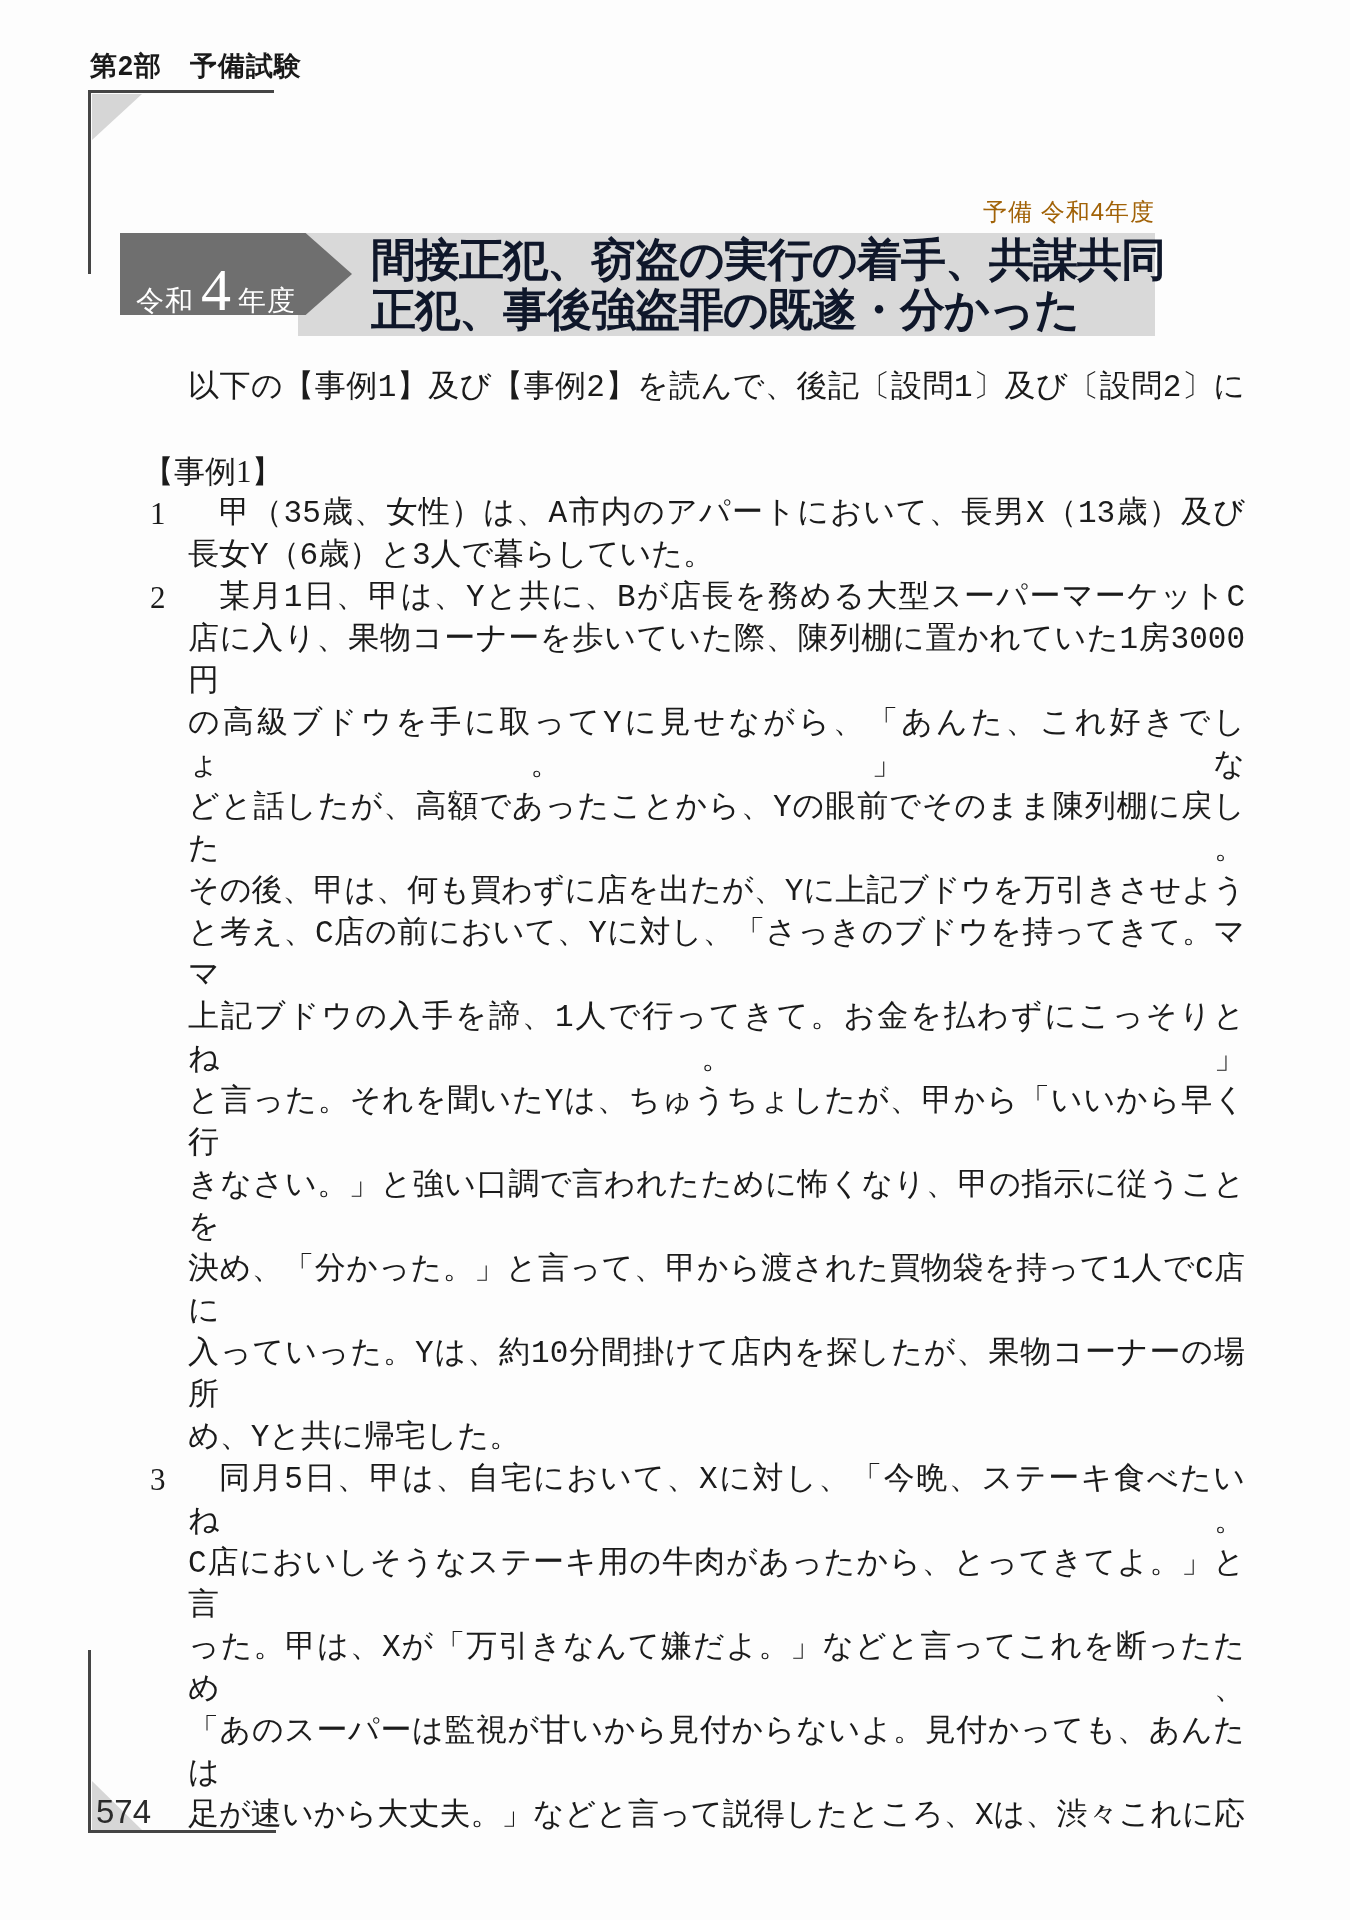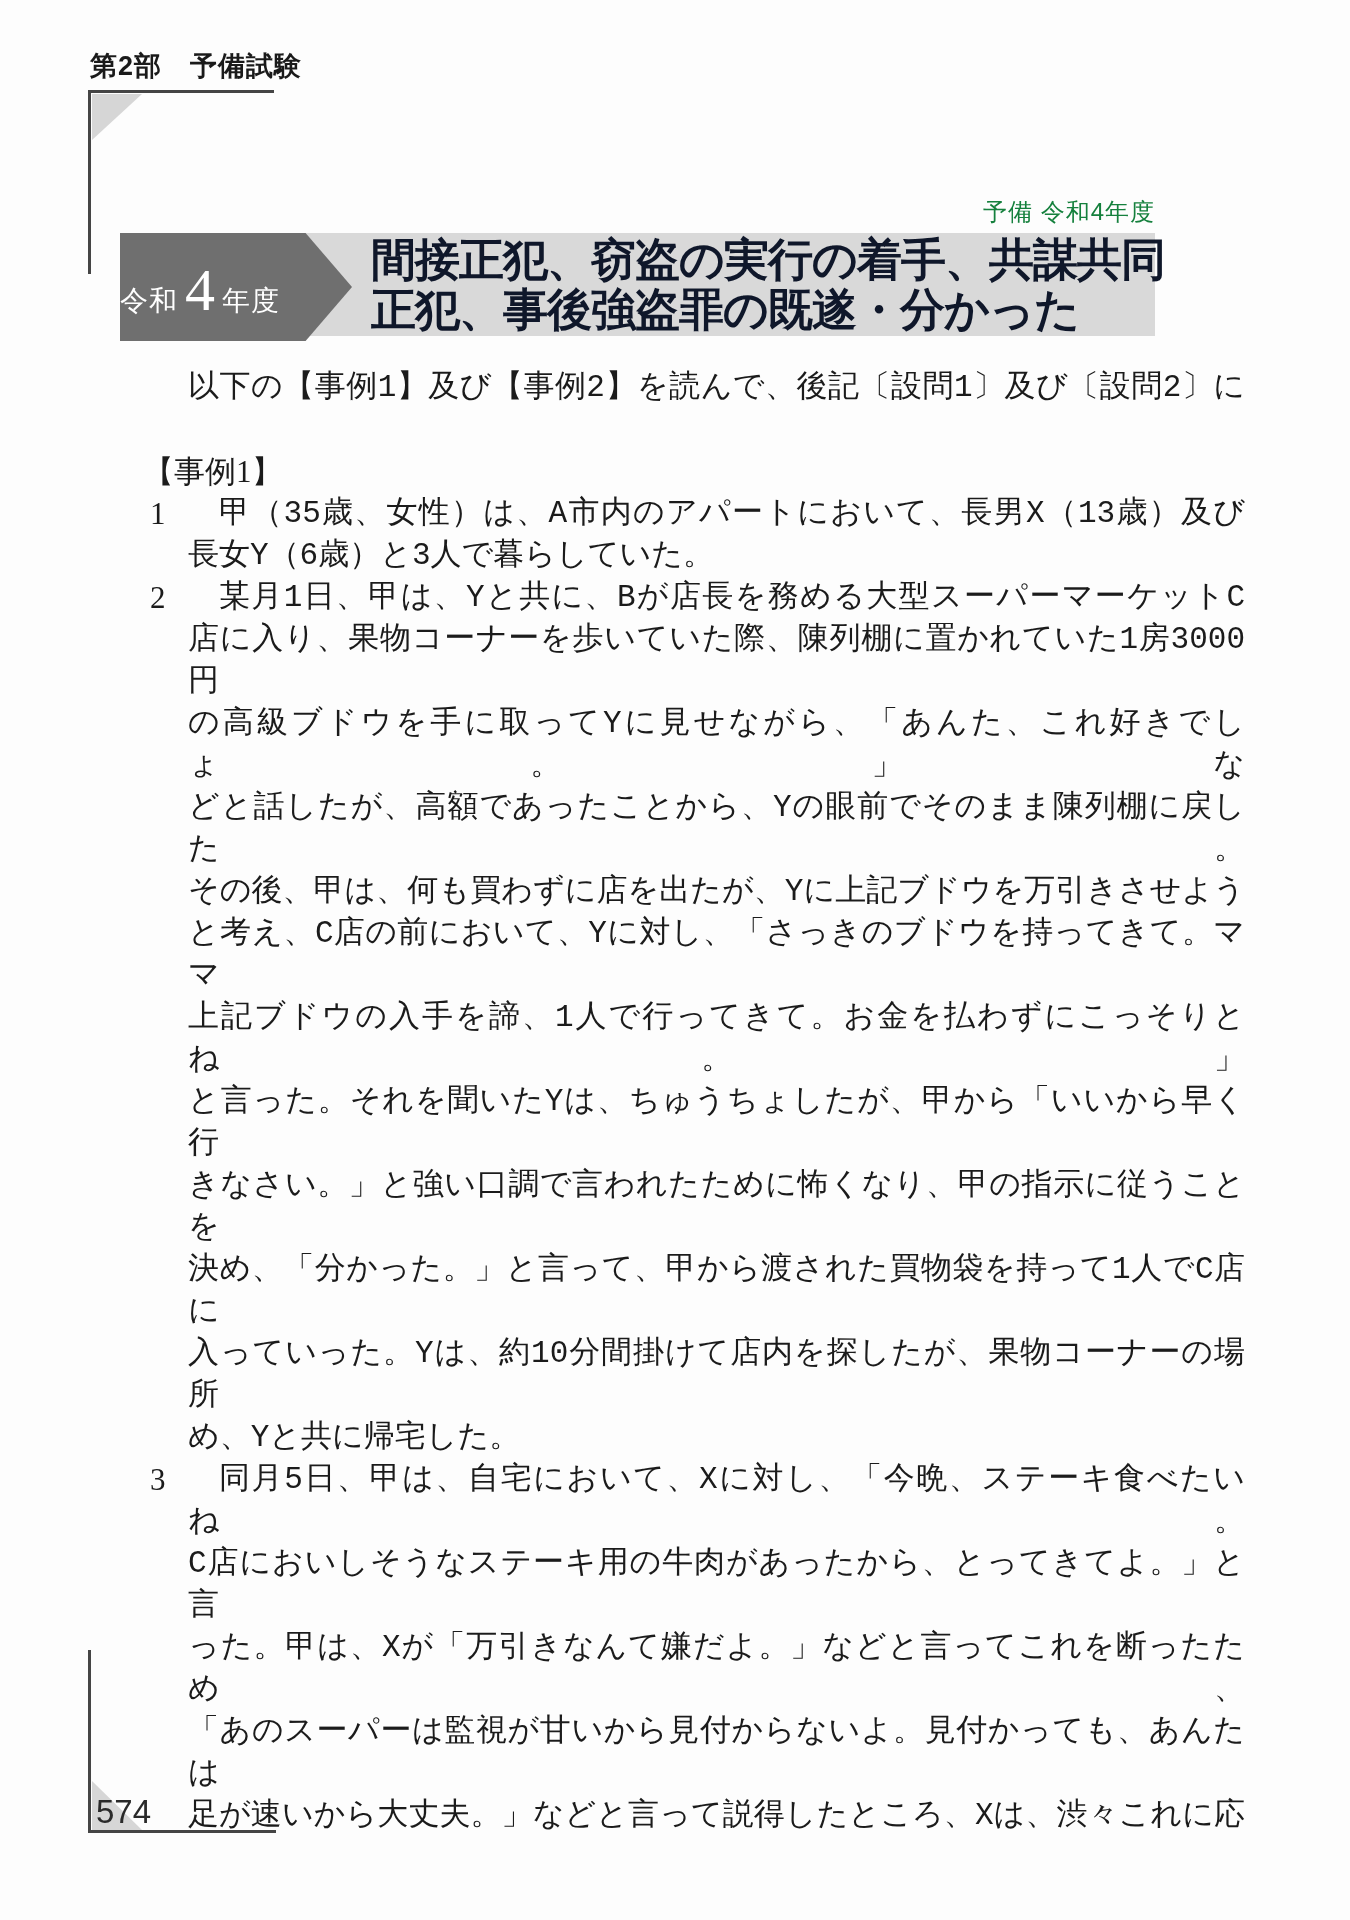--- a/index.html
+++ b/index.html
@@ -23,37 +23,37 @@
   
   .part-header{
     position:absolute;left:90px;top:48px;
     font-family:"Liberation Sans","DejaVu Sans",sans-serif;
     font-size:27px;font-weight:600;letter-spacing:1px;color:#1a1a1a;
     white-space:nowrap;
   }
   .year-tag{
     position:absolute;right:195px;top:196px;
     font-family:"Liberation Sans","DejaVu Sans",sans-serif;
-    font-size:24px;font-weight:500;color:#15803d;letter-spacing:1px;
+    font-size:24px;font-weight:500;color:#a16207;letter-spacing:1px;
     white-space:nowrap;
   }
   .page-num{
     position:absolute;left:96px;top:1793px;
     font-family:"Liberation Sans","DejaVu Sans",sans-serif;
     font-size:33px;font-weight:400;color:#2a2a2a;
   }
   
   .banner{position:absolute;left:0;top:233px;width:1350px;height:103px;}
   .banner-strip{position:absolute;left:298px;top:0;width:857px;height:103px;background:#d9d9d9;}
   .era-flag{
-    position:absolute;left:120px;top:0;width:232px;height:108px;
+    position:absolute;left:120px;top:0;width:232px;height:82px;
     background:#6f6f6f;
     clip-path:polygon(0 0,80% 0,100% 50%,80% 100%,0 100%);
     color:#ffffff;white-space:nowrap;
-    box-sizing:border-box;
+    padding-left:16px;box-sizing:border-box;
     line-height:115px;
   }
   .era{font-size:28px;letter-spacing:1px;}
   .era-num{font-size:60px;margin:0 7px;}
   .banner-title{
     position:absolute;left:371px;top:2px;
     font-family:"Liberation Sans","DejaVu Sans",sans-serif;
     font-weight:900;font-size:45px;line-height:50px;
     letter-spacing:-1px;color:#0f172a;white-space:nowrap;
   }

